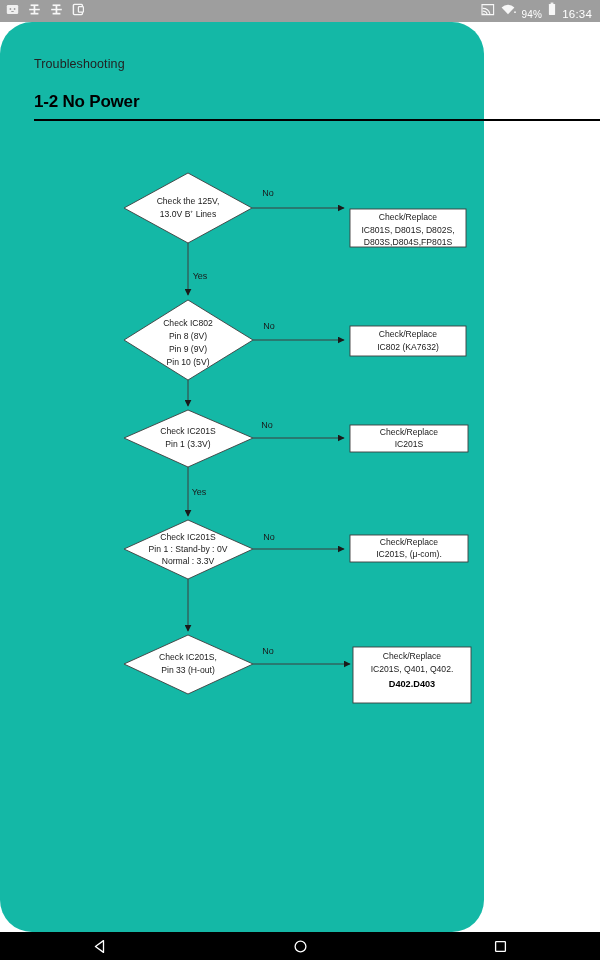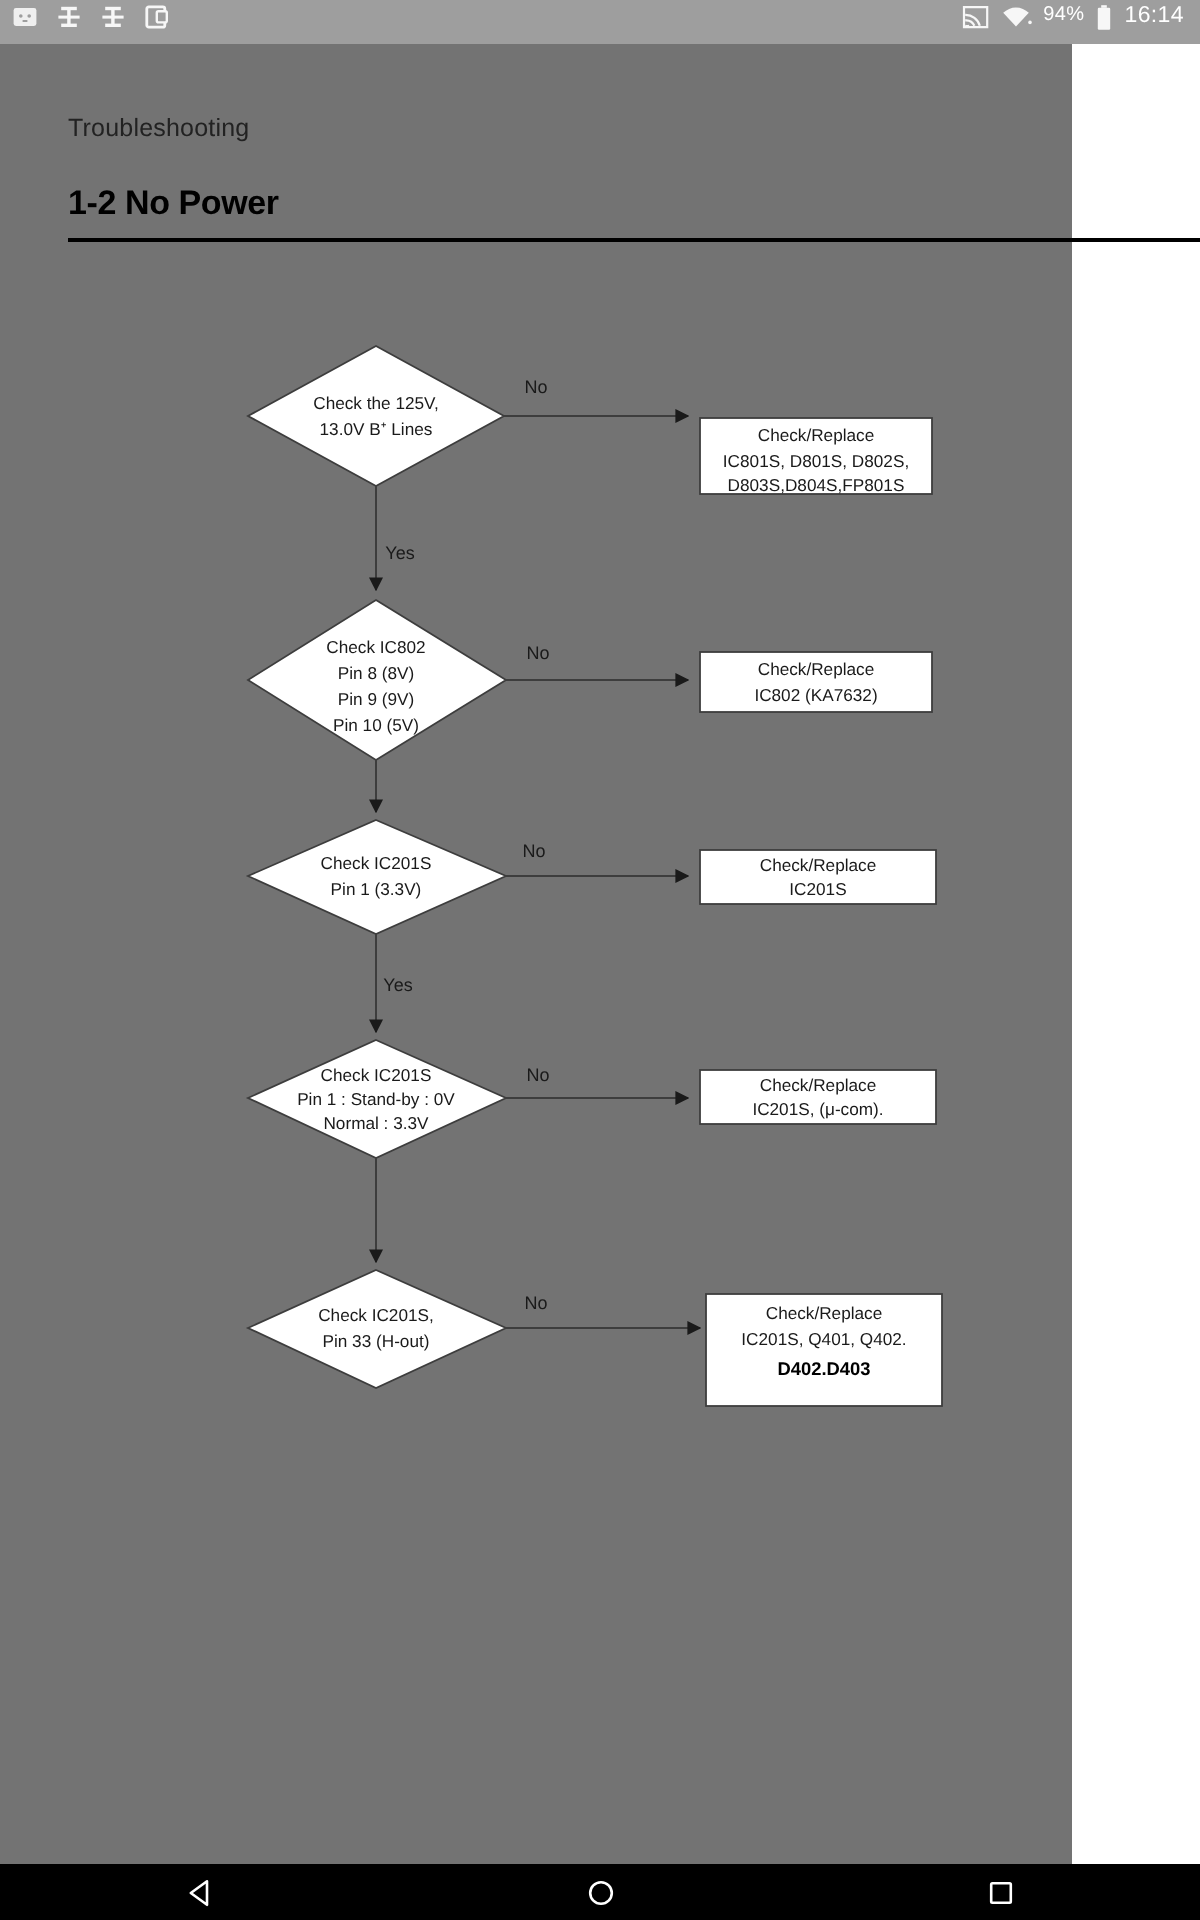--- a/index.html
+++ b/index.html
@@ -28,21 +28,21 @@
     padding: 0 8px 0 6px;
   }
   #status-left {
     display: flex;
     align-items: center;
     gap: 9px;
   }
   #status-right {
     margin-left: auto;
     display: flex;
-    align-items: flex-start;
+    align-items: flex-end;
     gap: 6px;
   }
   .sb-icon {
     display: block;
     opacity: 0.92;
   }
   #battery-pct {
     color: #ffffff;
     font-size: 10px;
     letter-spacing: 0.2px;
@@ -50,23 +50,24 @@
   #clock {
     color: #ffffff;
     font-size: 11.5px;
     letter-spacing: 0.2px;
   }
 
   
   #page {
     position: absolute;
     top: 22px; left: 0;
-    width: 536px;
+    width: 484px;
     height: 910px;
-    background: #737373;
+    background: #14b8a6;
+    border-radius: 32px;
   }
   #breadcrumb {
     position: absolute;
     left: 34px;
     top: 35px;
     font-size: 12.5px;
     color: #222222;
     letter-spacing: 0.1px;
   }
   #page-title {
@@ -207,21 +208,21 @@
         <circle cx="14" cy="9.2" r="0.9" fill="#ffffff"></circle>
       </svg>
     </span>
     <span id="battery-pct">94%</span>
     <span class="sb-icon">
       <svg width="8" height="14" viewBox="0 0 8 14">
         <rect x="2.6" y="0.6" width="2.8" height="1.3" fill="#ffffff"></rect>
         <rect x="0.9" y="1.9" width="6.2" height="11" rx="0.6" fill="#ffffff"></rect>
       </svg>
     </span>
-    <span id="clock">16:14</span>
+    <span id="clock">16:34</span>
   </div>
 </div>
 
 <div id="page">
 
   <div id="breadcrumb">Troubleshooting</div>
   <div id="page-title">1-2 No Power</div>
   <div id="title-rule"></div>
 
   <svg id="flowchart" viewBox="0 0 600 910">

